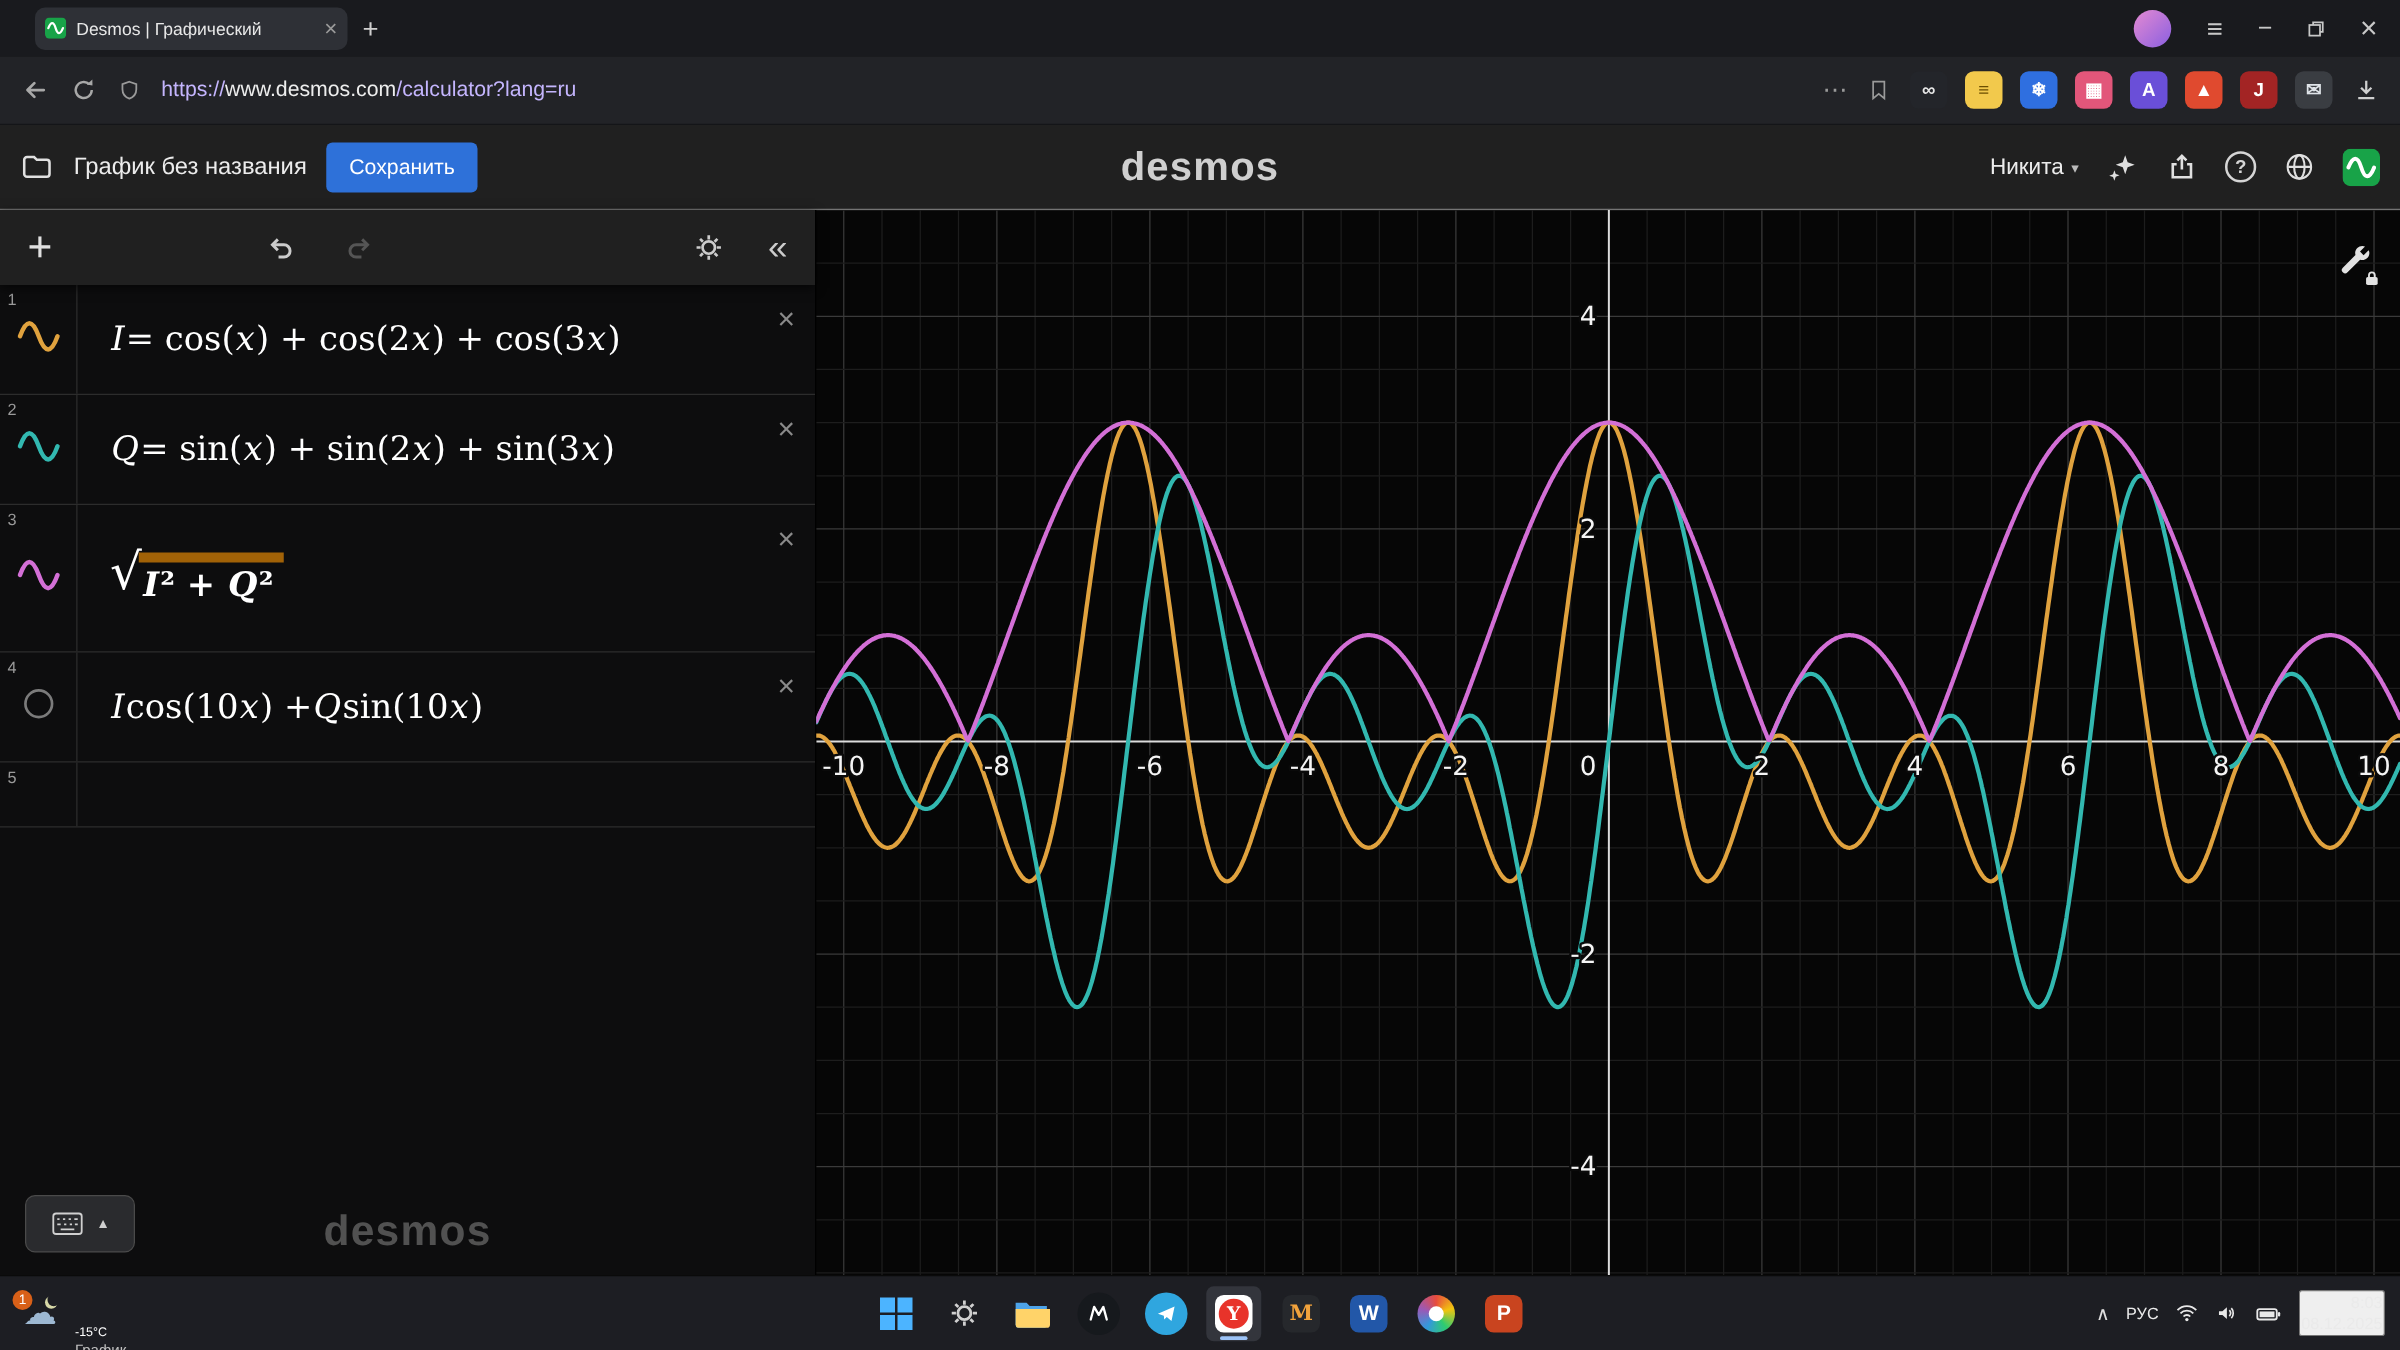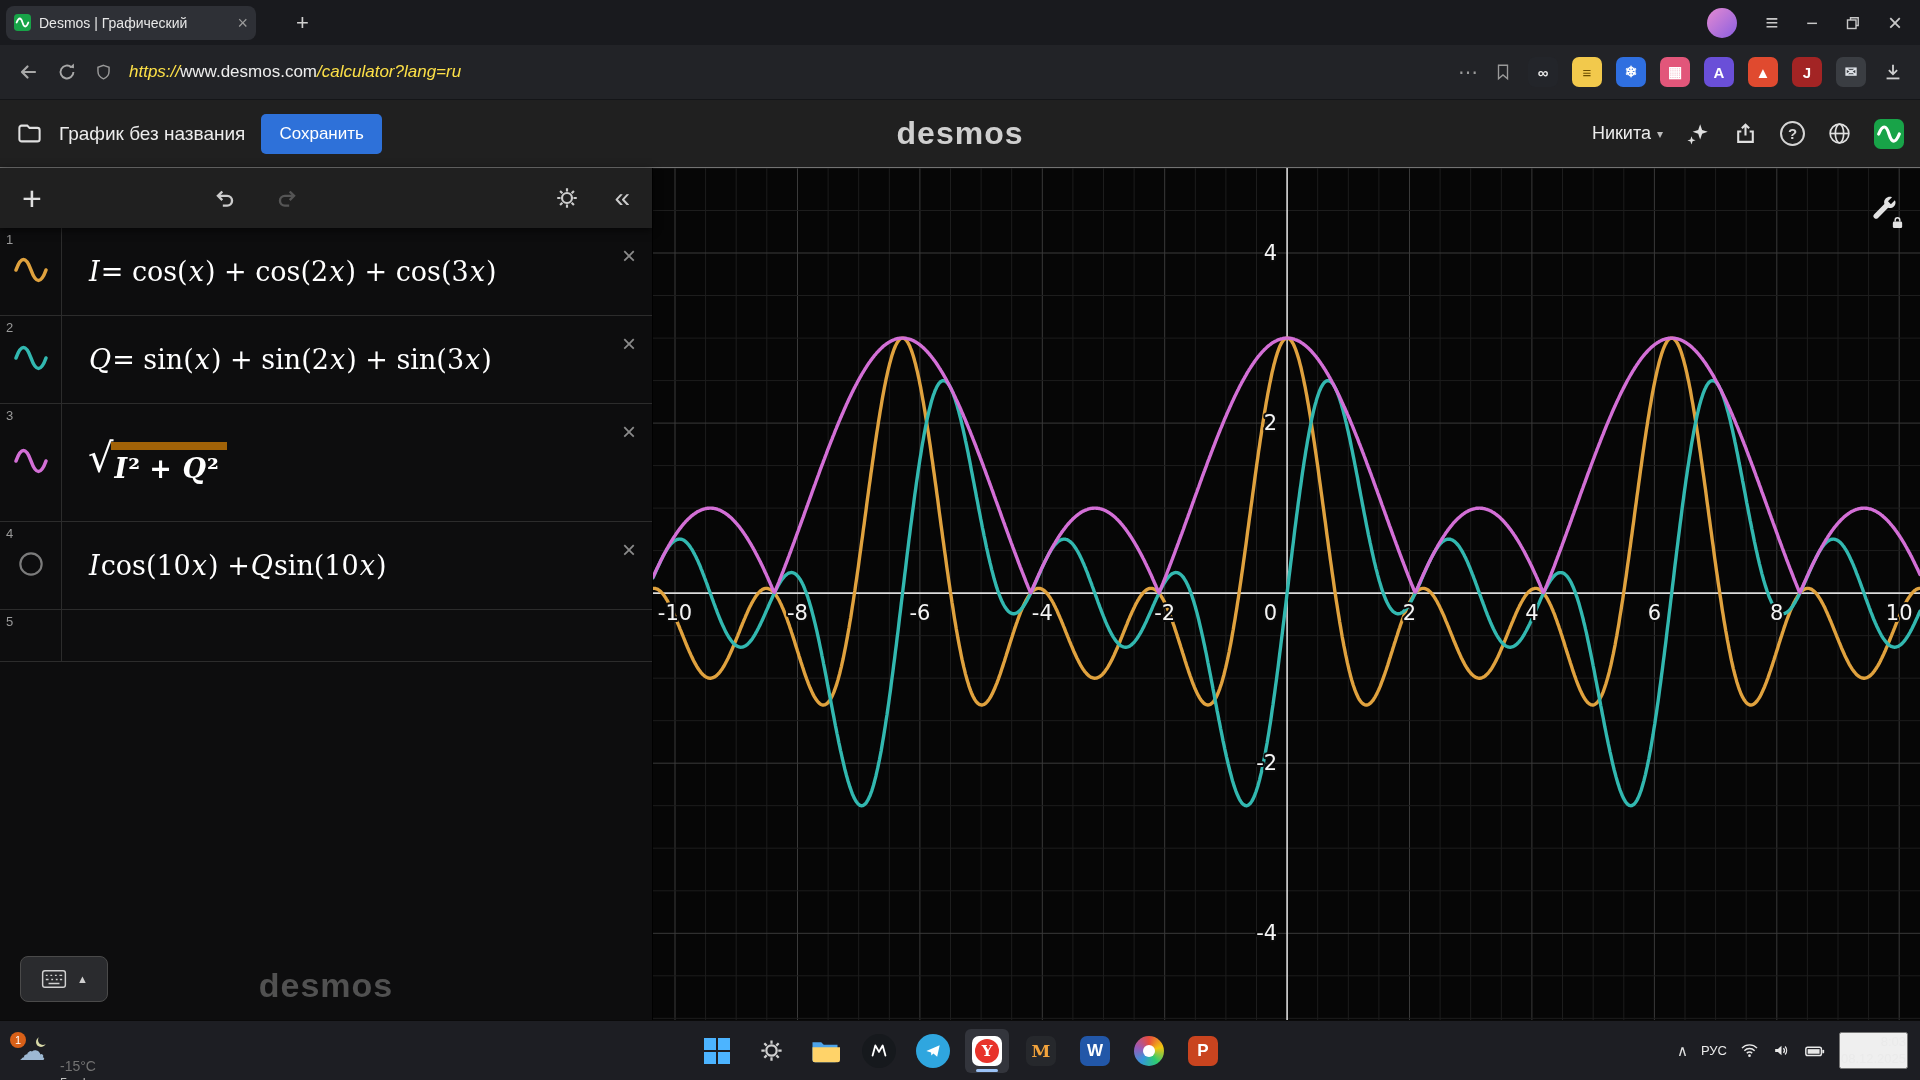--- a/index.html
+++ b/index.html
@@ -1,32 +1,32 @@
 <!DOCTYPE html>
 <html><head>
 <meta charset="utf-8">
 <style>
   * { margin:0; padding:0; box-sizing:border-box; }
   html,body { width:1920px; height:1080px; overflow:hidden; background:#000; font-family:"Liberation Sans", sans-serif; }
   .screen { width:1920px; height:1080px; display:flex; flex-direction:column; }
 
   
-  .tabstrip { height:45px; background:#191a1e; display:flex; align-items:center; padding-left:6px;gap:28px; }
+  .tabstrip { height:45px; background:#191a1e; display:flex; align-items:center; padding-left:28px; }
   .tab { width:250px; height:34px; background:#2e3036; border-radius:8px; display:flex; align-items:center; gap:8px; padding:0 8px; }
   .tab-title { flex:1; font-size:14px; color:#e8e8e8; white-space:nowrap; overflow:hidden; text-overflow:ellipsis; }
   .tab-close, .newtab { background:none; border:none; color:#9a9a9a; font-size:18px; cursor:default; line-height:1; }
   .newtab { font-size:22px; margin-left:12px; color:#cfcfcf; }
   .tabstrip-right { margin-left:auto; display:flex; align-items:center; gap:28px; padding-right:18px; }
   .avatar { width:30px; height:30px; border-radius:50%; background:linear-gradient(135deg,#e48ad2,#8a5fe0); }
   .iconbtn { background:none; border:none; color:#c8c8c8; font-size:20px; line-height:1; cursor:default; display:flex; align-items:center; justify-content:center; }
 
   
   .addressbar { height:55px; background:#222327; border-bottom:1px solid #141518; display:flex; align-items:center; padding:0 16px; gap:16px; }
   .url { display:flex; align-items:baseline; font-size:17px; }
-  .url .dim { color:#fde047;font-style:italic; }
+  .url .dim { color:#c4b5fd; }
   .url .domain { color:#ededed; }
   .ab-spacer { flex:1; }
   .ext-row { display:flex; align-items:center; gap:14px; }
   .ext { width:30px; height:30px; border-radius:7px; display:flex; align-items:center; justify-content:center; font-size:15px; font-weight:bold; }
 
   
   .dheader { height:68px; background:#202020; border-bottom:1px solid #737373; display:flex; align-items:center; position:relative; padding:0 16px; }
   .dheader-left { display:flex; align-items:center; gap:16px; }
   .doc-title { font-size:19px; color:#ececec; }
   .save-btn { background:#2e71d9; border:none; color:#fff; font-size:17px; padding:10px 18px; border-radius:5px; cursor:default; }
@@ -69,21 +69,21 @@
   .graph-tools .lock { position:absolute; right:2px; bottom:0; }
 
   
   .taskbar { height:60px; background:#1d1e23; border-top:1px solid #0a0a0a; position:relative; display:flex; align-items:center; justify-content:center; }
   .weather { position:absolute; left:0; top:0; bottom:0; display:flex; align-items:center; gap:10px; padding:0 14px; }
   .weather-ico { position:relative; width:36px; height:34px; display:flex; align-items:center; justify-content:center; }
   .cloud { font-family:"DejaVu Sans", sans-serif; font-size:27px; color:#9db8d2; line-height:1; }
   .moon { position:absolute; top:1px; right:2px; width:10px; height:10px; border-radius:50%; box-shadow:-2px 2px 0 0 #d8d9a8; }
   .wbadge { position:absolute; top:-2px; left:-4px; min-width:16px; height:16px; border-radius:8px; background:#d86018; color:#fff; font-size:11px; display:flex; align-items:center; justify-content:center; padding:0 3px; }
   .wtext { display:flex; flex-direction:column; line-height:1.25; }
-  .wtemp { font-size:14px; color:#737373;margin-top:48px; }
+  .wtemp { font-size:10px; color:#ffffff;margin-top:48px; }
   .wcond { font-size:12px; color:#c0c0c0; }
   .task-icons { display:flex; align-items:center; gap:10px; }
   .task-btn { width:44px; height:44px; border:none; background:none; border-radius:6px; display:flex; align-items:center; justify-content:center; position:relative; }
   .task-btn.active { background:#33353c; }
   .task-btn.active::after { content:""; position:absolute; bottom:1px; left:50%; transform:translateX(-50%); width:22px; height:3px; border-radius:2px; background:#9cc3f7; }
   .winlogo { display:grid; grid-template-columns:12px 12px; grid-template-rows:12px 12px; gap:2px; }
   .winlogo i { background:#4cb4ff; }
   .tile { width:30px; height:30px; border-radius:7px; display:flex; align-items:center; justify-content:center; font-weight:bold; font-size:17px; }
   .circle-ico { width:34px; height:34px; border-radius:50%; display:flex; align-items:center; justify-content:center; }
   .ycirc { width:24px; height:24px; border-radius:50%; background:#e8332a; color:#fff; font-family:"DejaVu Serif", serif; font-weight:bold; font-size:15px; display:flex; align-items:center; justify-content:center; }

